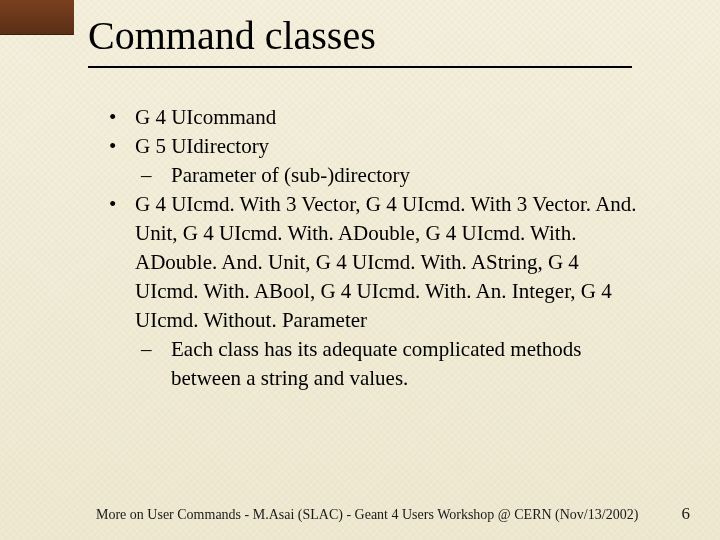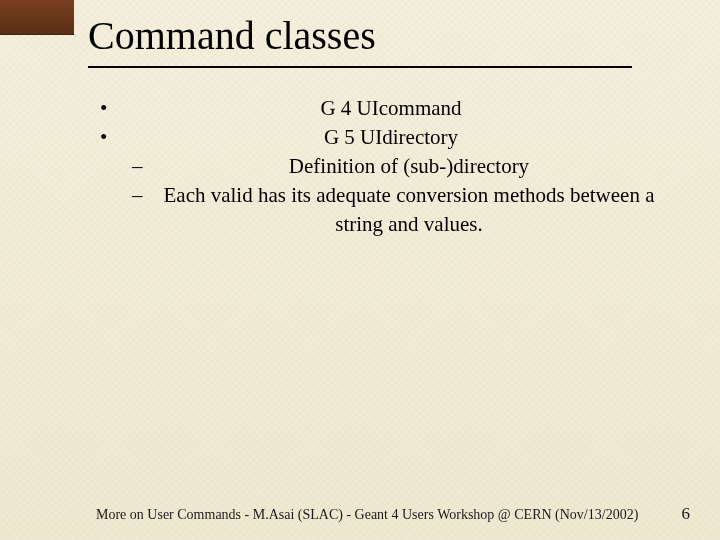--- a/index.html
+++ b/index.html
@@ -13,21 +13,20 @@
     background-image:
       repeating-linear-gradient(45deg, rgba(200,190,150,0.06) 0 2px, transparent 2px 5px),
       repeating-linear-gradient(-45deg, rgba(200,190,150,0.06) 0 2px, transparent 2px 5px),
       linear-gradient(#f4f0dd, #efe9d2);
   }
   .slide {
     position: relative;
     width: 720px;
     height: 540px;
     box-sizing: border-box;
-    text-align: center;
   }
   .corner {
     position: absolute;
     top: 0;
     left: 0;
     width: 74px;
     height: 34px;
     background: linear-gradient(180deg, #7a3f20 0%, #5a2f16 100%);
     border-bottom: 1px solid #3d2010;
   }
@@ -51,21 +50,21 @@
     position: absolute;
     top: 90px;
     left: 96px;
     right: 60px;
     font-size: 21px;
     color: #000;
     line-height: 1.38;
   }
   .content ul {
     list-style: none;
-    margin: 4px;
+    margin: 13px;
     padding: 0;
   }
   .content li.b {
     position: relative;
     padding-left: 26px;
   }
   .content li.b::before {
     content: "•";
     position: absolute;
     left: 0;
@@ -102,22 +101,23 @@
 <div class="slide">
   <div class="corner"></div>
 
   <div class="title">Command classes</div>
   <div class="underline"></div>
 
   <div class="content">
     <ul>
       <li class="b"><span>G 4 UIcommand</span></li>
       <li class="b"><span>G 5 UIdirectory</span></li>
-      <li class="d"><span>Definition of (sub-)directory</span></li>
-      <li class="d"><span>Each valid has its adequate conversion methods between a string and values.</span></li>
+      <li class="d"><span>Parameter of (sub-)directory</span></li>
+      <li class="b"><span>G 4 UIcmd. With 3 Vector, G 4 UIcmd. With 3 Vector. And. Unit, G 4 UIcmd. With. ADouble, G 4 UIcmd. With. ADouble. And. Unit, G 4 UIcmd. With. AString, G 4 UIcmd. With. ABool, G 4 UIcmd. With. An. Integer, G 4 UIcmd. Without. Parameter</span></li>
+      <li class="d"><span>Each class has its adequate complicated methods between a string and values.</span></li>
     </ul>
   </div>
 
   <div class="footer">
     <span>More on User Commands - M.Asai (SLAC) - Geant 4 Users Workshop @ CERN (Nov/13/2002)</span>
     <span class="pagenum">6</span>
   </div>
 </div>
 
 </body></html>

